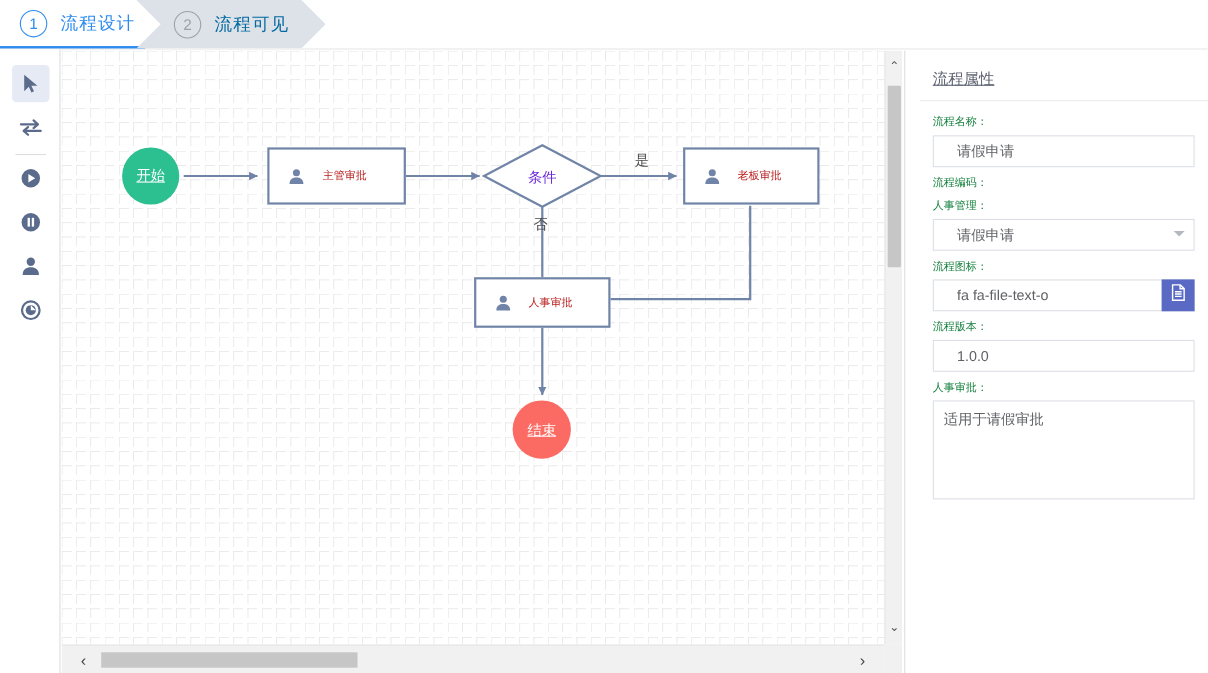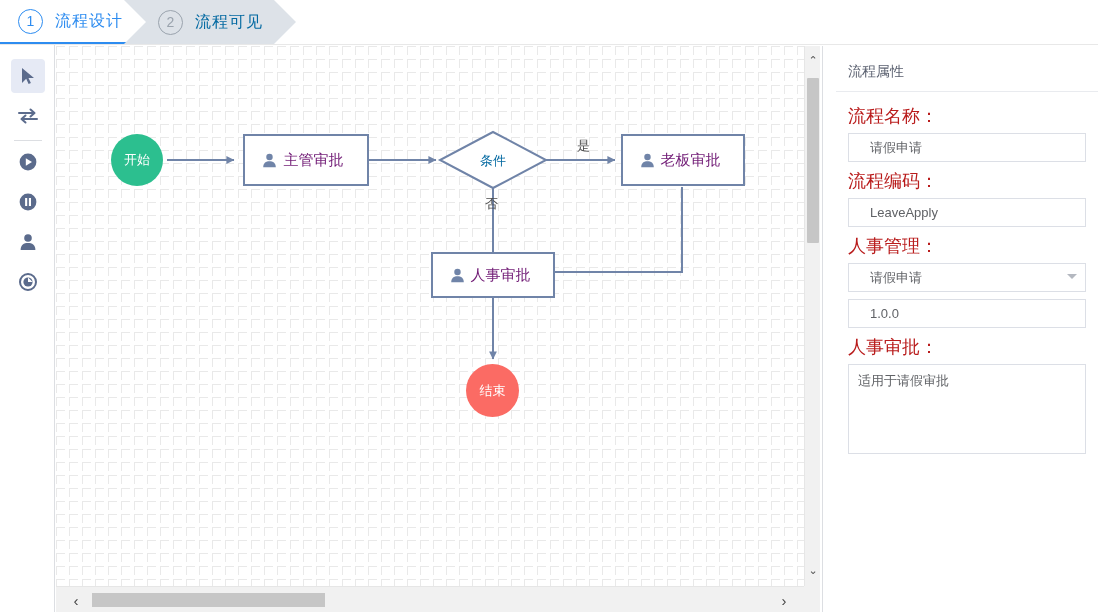--- a/index.html
+++ b/index.html
@@ -85,29 +85,29 @@
       repeating-linear-gradient(to right, transparent 0 9px, #ffffff 9px 13px),
       repeating-linear-gradient(to bottom, transparent 0 9px, #ffffff 9px 13px);
     pointer-events: none;
   }
   .diagram { position: absolute; left: 0; top: 0; width: 748px; height: 540px; }
 
   .node { position: absolute; }
   .node-circle {
     border-radius: 50%;
     display: flex; align-items: center; justify-content: center;
-    color: #ffffff; font-size: 13px;
+    color: #ffffff; font-size: 13px; text-decoration: underline;
   }
   .node-start { background: #2cbf8f; }
   .node-end   { background: #fb6b64; }
   .node-task {
     background: #ffffff; border: 2px solid #7084a8;
     display: flex; align-items: center;
   }
-  .node-task .tlabel { flex: 1; text-align: center; font-size: 15px; color: #701a75; padding-right: 18px; }
+  .node-task .tlabel { flex: 1; text-align: center; font-size: 10px; color: #b91c1c; padding-right: 18px; }
   .node-task .ticon { margin-left: 16px; color: #7084a8; display: flex; }
   .edge-label { position: absolute; font-size: 13px; color: #4a4a4a; }
 
   
   .vscroll {
     position: absolute; right: 0; top: 0; width: 16px; bottom: 26px;
     background: #f1f1f1; border-left: 1px solid #e6e6e6;
   }
   .vscroll .thumb {
     position: absolute; left: 2px; top: 32px; width: 12px; height: 165px;
@@ -142,28 +142,28 @@
 
   
   .panel {
     position: absolute; left: 822px; top: 46px; width: 276px; height: 566px;
     background: #ffffff; border-left: 1px solid #dcdee2;
   }
   .panel-head {
     position: absolute; left: 13px; top: 6px; width: 263px; height: 40px;
     display: flex; align-items: center;
     border-bottom: 1px solid #e9ebef;
-    font-size: 14px; color: #5b6170; padding-left: 12px;
+    font-size: 14px; color: #5b6170; padding-left: 12px; text-decoration: underline;
   }
   .panel-body {
     position: absolute; left: 13px; top: 48px; width: 263px;
     padding: 10px 13px 0 12px;
   }
   .field { margin-bottom: 7px; }
-  .field-label { font-size: 18px; color: #b91c1c; margin-bottom: 5px; }
+  .field-label { font-size: 10px; color: #15803d; margin-bottom: 5px; }
   .field-input {
     width: 100%; height: 29px; border: 1px solid #dcdfe6; background: #fff;
     font-size: 13px; color: #606266; padding: 0 21px; line-height: 27px;
     font-family: "Liberation Sans", sans-serif;
   }
   .field-select {
     position: relative;
   }
   .field-select .caret {
     position: absolute; right: 9px; top: 11px;
@@ -296,21 +296,21 @@
       <div class="node node-task" style="left:187px;top:88px;width:126px;height:52px;">
         <span class="ticon">
           <svg width="17" height="17" viewBox="0 0 20 20">
             <circle cx="10" cy="6" r="3.8" fill="#7084a8"></circle>
             <path d="M2.6 18 C2.6 12.8 6 11 10 11 C14 11 17.4 12.8 17.4 18 Z" fill="#7084a8"></path>
           </svg>
         </span>
         <span class="tlabel">主管审批</span>
       </div>
 
-      <div class="node" style="left:384px;top:104px;width:106px;height:22px;display:flex;align-items:center;justify-content:center;font-size:13px;color:#0369a1;">
+      <div class="node" style="left:384px;top:104px;width:106px;height:22px;display:flex;align-items:center;justify-content:center;font-size:13px;color:#6d28d9;">
         <span>条件</span>
       </div>
 
       <div class="edge-label" style="left:521px;top:91px;">是</div>
 
       <div class="edge-label" style="left:429px;top:149px;">否</div>
 
       <div class="node node-task" style="left:375px;top:206px;width:124px;height:46px;">
         <span class="ticon">
           <svg width="17" height="17" viewBox="0 0 20 20">
@@ -355,38 +355,51 @@
     <div class="panel-head">流程属性</div>
     <div class="panel-body">
 
       <div class="field">
         <div class="field-label">流程名称：</div>
         <input class="field-input" value="请假申请" style="">
       </div>
 
       <div class="field">
         <div class="field-label">流程编码：</div>
-        <input class="field-input" value="LeaveApply" style="">
       </div>
 
       <div class="field field-select">
       </div>
 
       <div class="field field-select">
         <div class="field-label">人事管理：</div>
         <div style="position:relative;">
           <input class="field-input" readonly="" value="请假申请" style="">
           <span class="caret"></span>
         </div>
       </div>
 
       <div class="field">
+        <div class="field-label">流程图标：</div>
+        <div class="field-icon-row">
+          <input class="field-input" value="fa fa-file-text-o" style="">
+          <span class="icon-btn">
+            <span>
+              <svg width="16" height="16" viewBox="0 0 16 16">
+                <path d="M3 1 H10 L13.5 4.4 V15 H3 Z" fill="none" stroke="#ffffff" stroke-width="1.3"></path>
+                <path d="M9.8 1.2 V4.5 H13.3" fill="none" stroke="#ffffff" stroke-width="1.3"></path>
+                <path d="M5.2 7.2 H11.2 M5.2 9.3 H11.2 M5.2 11.4 H11.2" stroke="#ffffff" stroke-width="1.2"></path>
+              </svg>
+            </span>
+          </span>
+        </div>
       </div>
 
       <div class="field">
+        <div class="field-label">流程版本：</div>
         <input class="field-input" value="1.0.0" style="">
       </div>
 
       <div class="field">
         <div class="field-label">人事审批：</div>
         <textarea class="field-textarea" style="">适用于请假审批</textarea>
       </div>
 
     </div>
   </div>

